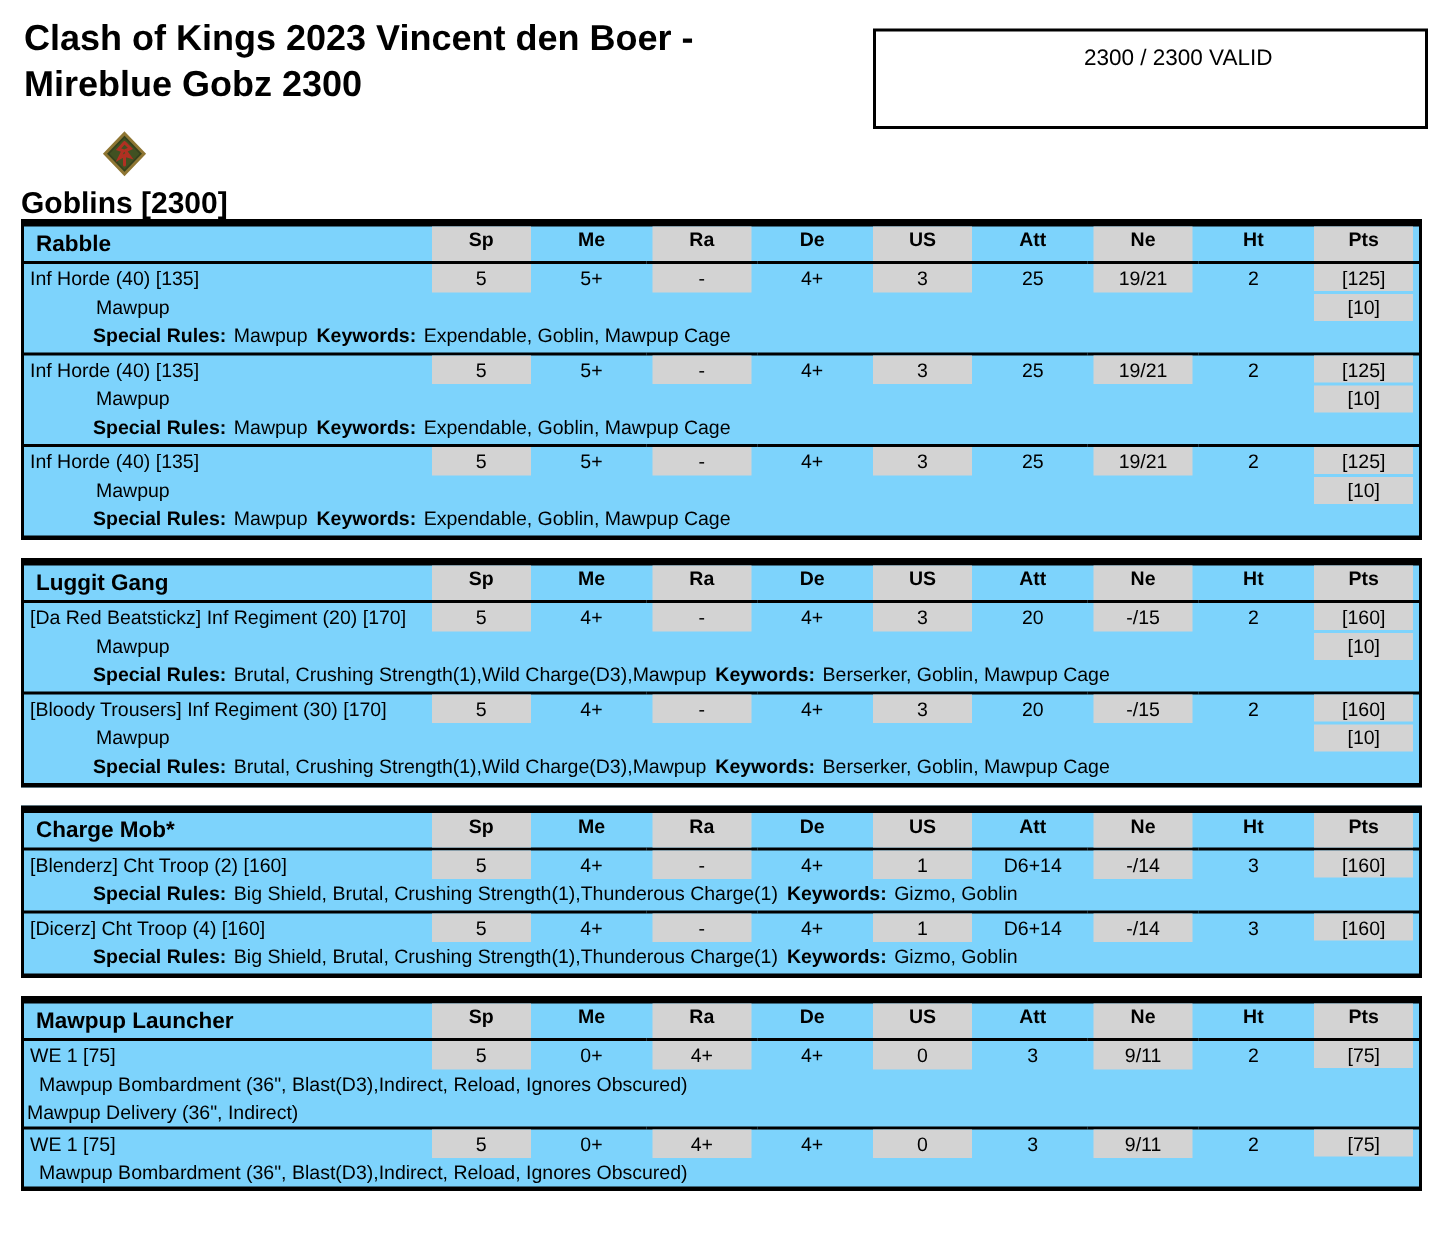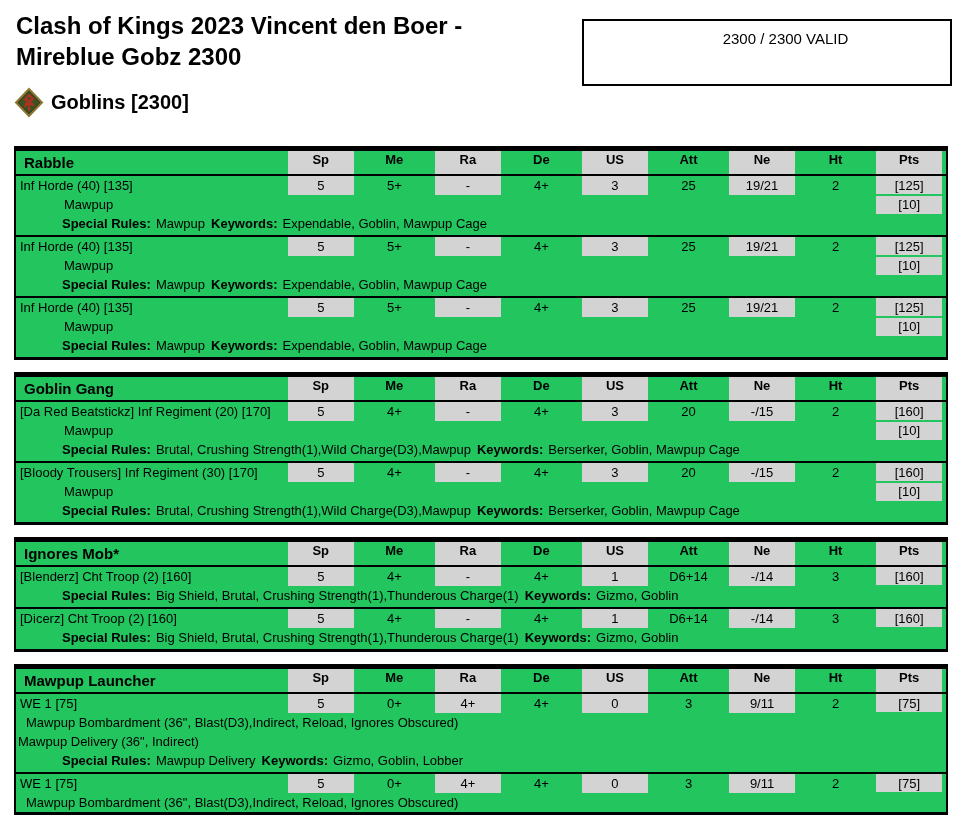--- a/index.html
+++ b/index.html
@@ -18,32 +18,32 @@
     font-size: 24px; font-weight: bold; line-height: 31px;
     letter-spacing: 0px;
   }
   .valid-box {
     position: absolute; top: 19px; left: 582px; width: 370px; height: 67px;
     border: 2px solid var(--border);
     padding-left: 37px;
   }
   .valid-text { margin-top: 9px; text-align: center; font-size: 15px; }
 
-  .faction { position: absolute; top: 87px; left: 14px; display: flex; align-items: center; gap: 7px; }
+  .faction { position: absolute; top: 87px; left: 14px; display: flex; align-items: center; gap: 7px; flex-direction: column; }
   .faction-label { font-size: 20px; font-weight: bold; }
 
   .tables { position: absolute; top: 146px; left: 14px; width: 934px;
     display: flex; flex-direction: column; gap: 12px; }
 
   table.army-table {
     width: 934px; table-layout: fixed;
     border-collapse: separate; border-spacing: 0;
     border: 2px solid var(--border);
     border-top-width: 5px; border-bottom-width: 3px;
-    background: #22c55e;
+    background: #7dd3fc;
   }
   col.name-col { width: 268px; }
 
   tr.head-row td { border-bottom: 2px solid var(--border); }
   td.sec-name { font-size: 15px; font-weight: bold; padding: 2px 0 2px 8px; line-height: 19px; }
 
   td.stat { position: relative; text-align: center; font-size: 13px; line-height: 17px;
             padding: 1px 0; vertical-align: top; }
   td.stat .shade { position: absolute; top: 0; bottom: 0; left: 4px; right: 4px;
                    background: var(--shade); }
@@ -187,21 +187,21 @@
           <col>
           <col>
           <col>
           <col>
           <col>
           <col>
           <col>
         </colgroup>
         <tbody>
           <tr class="head-row">
-            <td class="sec-name">Goblin Gang</td>
+            <td class="sec-name">Luggit Gang</td>
             <td class="stat shaded head"><div class="shade"></div><span class="val">Sp</span></td>
             <td class="stat head"><span class="val">Me</span></td>
             <td class="stat shaded head"><div class="shade"></div><span class="val">Ra</span></td>
             <td class="stat head"><span class="val">De</span></td>
             <td class="stat shaded head"><div class="shade"></div><span class="val">US</span></td>
             <td class="stat head"><span class="val">Att</span></td>
             <td class="stat shaded head"><div class="shade"></div><span class="val">Ne</span></td>
             <td class="stat head"><span class="val">Ht</span></td>
             <td class="stat shaded pts head"><div class="shade"></div><span class="val">Pts</span></td>
           </tr>
@@ -255,21 +255,21 @@
           <col>
           <col>
           <col>
           <col>
           <col>
           <col>
           <col>
         </colgroup>
         <tbody>
           <tr class="head-row">
-            <td class="sec-name">Ignores Mob*</td>
+            <td class="sec-name">Charge Mob*</td>
             <td class="stat shaded head"><div class="shade"></div><span class="val">Sp</span></td>
             <td class="stat head"><span class="val">Me</span></td>
             <td class="stat shaded head"><div class="shade"></div><span class="val">Ra</span></td>
             <td class="stat head"><span class="val">De</span></td>
             <td class="stat shaded head"><div class="shade"></div><span class="val">US</span></td>
             <td class="stat head"><span class="val">Att</span></td>
             <td class="stat shaded head"><div class="shade"></div><span class="val">Ne</span></td>
             <td class="stat head"><span class="val">Ht</span></td>
             <td class="stat shaded pts head"><div class="shade"></div><span class="val">Pts</span></td>
           </tr>
@@ -282,21 +282,21 @@
             <td class="stat shaded"><div class="shade"></div><span class="val">1</span></td>
             <td class="stat"><span class="val">D6+14</span></td>
             <td class="stat shaded"><div class="shade"></div><span class="val">-/14</span></td>
             <td class="stat"><span class="val">3</span></td>
             <td class="stat shaded pts"><div class="shade"></div><span class="val">[160]</span></td>
           </tr>
           <tr class="special-row">
             <td class="special-cell" colspan="10"><span class="sr-label">Special Rules:</span><span class="sr-text">Big Shield, Brutal, Crushing Strength(1),Thunderous Charge(1)</span><span class="sr-label">Keywords:</span><span class="sr-text kw">Gizmo, Goblin</span></td>
           </tr>
           <tr class="unit-row block-sep">
-            <td class="unit-name">[Dicerz] Cht Troop (2) [160]</td>
+            <td class="unit-name">[Dicerz] Cht Troop (4) [160]</td>
             <td class="stat shaded"><div class="shade"></div><span class="val">5</span></td>
             <td class="stat"><span class="val">4+</span></td>
             <td class="stat shaded"><div class="shade"></div><span class="val">-</span></td>
             <td class="stat"><span class="val">4+</span></td>
             <td class="stat shaded"><div class="shade"></div><span class="val">1</span></td>
             <td class="stat"><span class="val">D6+14</span></td>
             <td class="stat shaded"><div class="shade"></div><span class="val">-/14</span></td>
             <td class="stat"><span class="val">3</span></td>
             <td class="stat shaded pts"><div class="shade"></div><span class="val">[160]</span></td>
           </tr>
@@ -342,23 +342,20 @@
             <td class="stat shaded"><div class="shade"></div><span class="val">9/11</span></td>
             <td class="stat"><span class="val">2</span></td>
             <td class="stat shaded pts"><div class="shade"></div><span class="val">[75]</span></td>
           </tr>
           <tr class="line-row">
             <td class="attack-line indent-0" colspan="10">Mawpup Bombardment (36", Blast(D3),Indirect, Reload, Ignores Obscured)</td>
           </tr>
           <tr class="line-row">
             <td class="attack-line indent-1" colspan="10">Mawpup Delivery (36", Indirect)</td>
           </tr>
-          <tr class="special-row">
-            <td class="special-cell" colspan="10"><span class="sr-label">Special Rules:</span><span class="sr-text">Mawpup Delivery</span><span class="sr-label">Keywords:</span><span class="sr-text kw">Gizmo, Goblin, Lobber</span></td>
-          </tr>
           <tr class="unit-row block-sep">
             <td class="unit-name">WE 1 [75]</td>
             <td class="stat shaded"><div class="shade"></div><span class="val">5</span></td>
             <td class="stat"><span class="val">0+</span></td>
             <td class="stat shaded"><div class="shade"></div><span class="val">4+</span></td>
             <td class="stat"><span class="val">4+</span></td>
             <td class="stat shaded"><div class="shade"></div><span class="val">0</span></td>
             <td class="stat"><span class="val">3</span></td>
             <td class="stat shaded"><div class="shade"></div><span class="val">9/11</span></td>
             <td class="stat"><span class="val">2</span></td>

